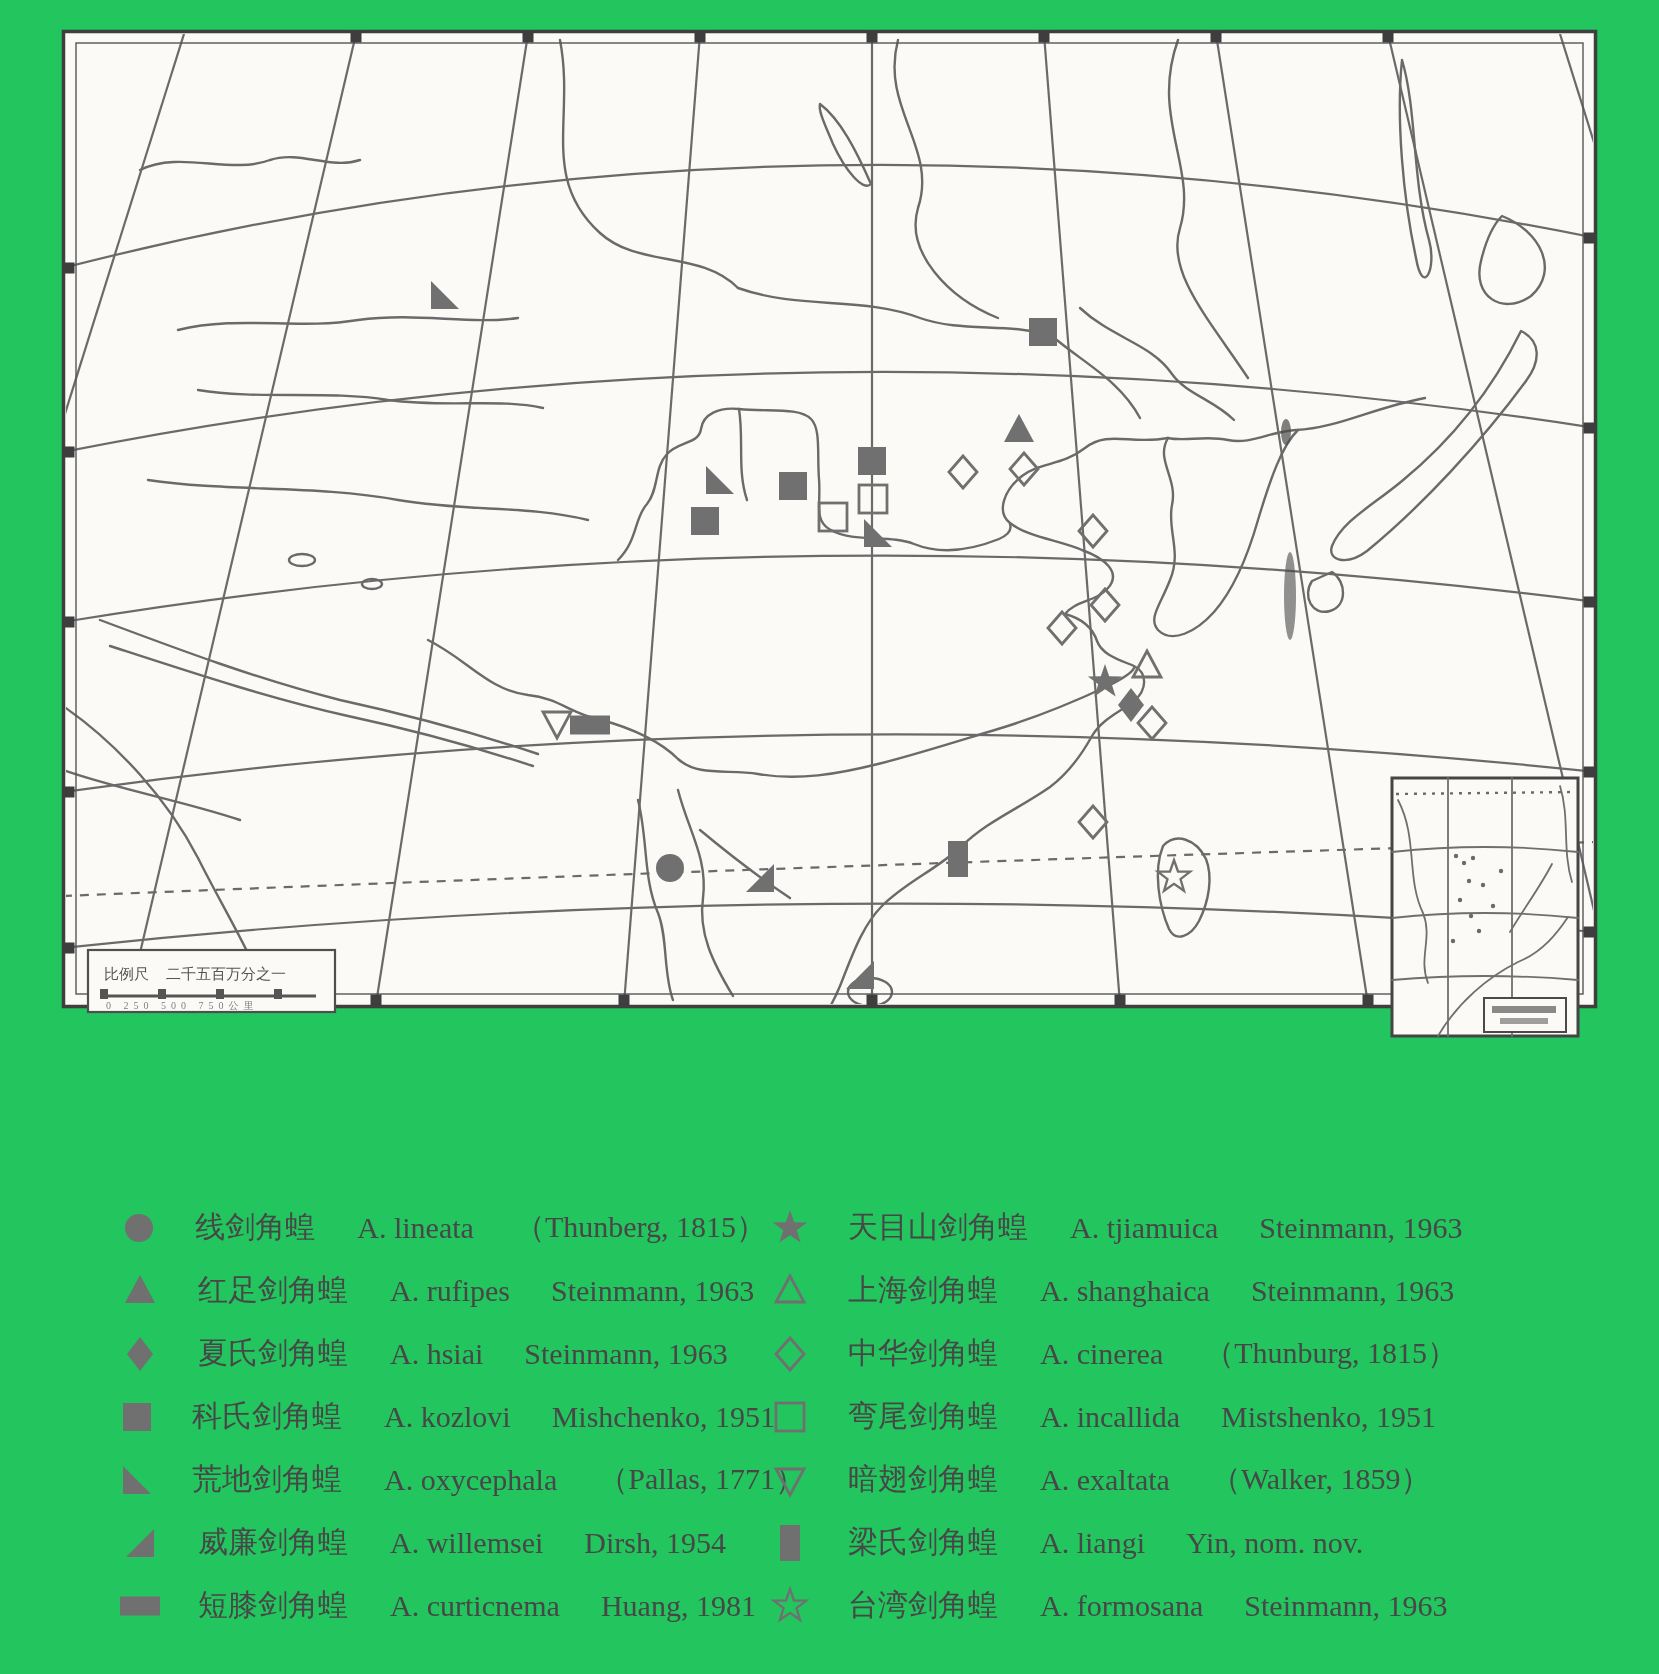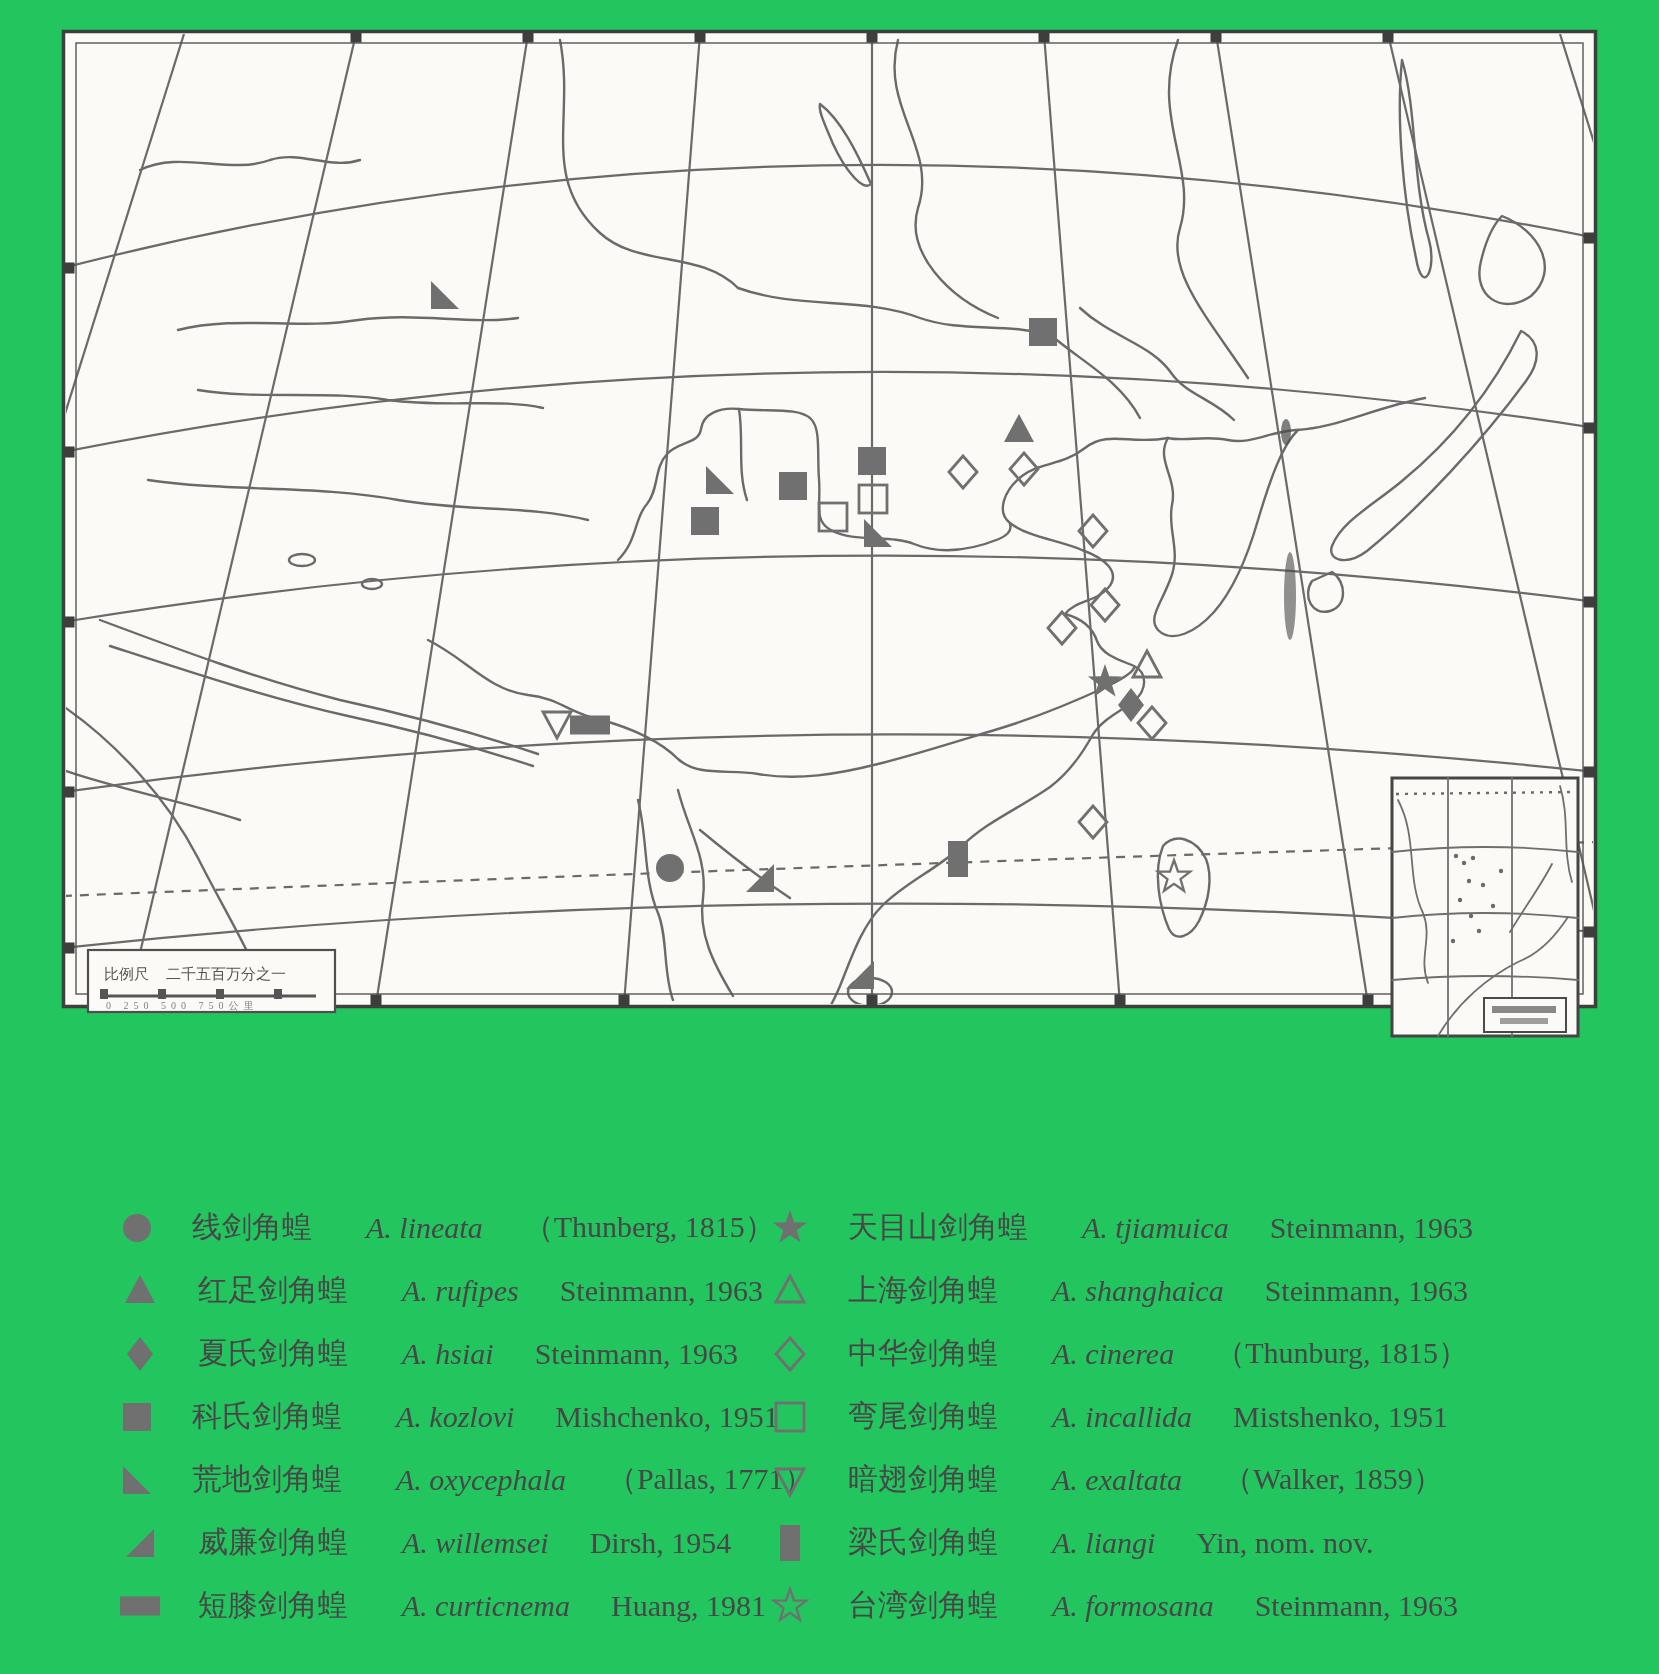--- a/index.html
+++ b/index.html
@@ -20,21 +20,21 @@
     position:absolute;top:1134px;left:0;width:100%;text-align:center;
     font-size:35px;letter-spacing:1px;color:#3a3a3a;
   }
   .caption i{font-style:italic;}
   .legend{position:absolute;top:1196px;left:116px;right:30px;display:flex;}
   .legend-col0{width:650px;}
   .legend-col1{flex:1;text-align:center;}
   .legend-row{display:flex;align-items:center;height:63px;font-size:30px;color:#474747;gap:28px;}
   .legend-row .sym{width:48px;display:flex;justify-content:center;align-items:center;}
   .legend-row .cn{margin:0 14px 0 6px;white-space:nowrap;}
-  .legend-row .sp{font-style:italic;margin-right:13px;white-space:nowrap;margin-left:12px;}
+  .legend-row .sp{margin-right:13px;white-space:nowrap;}
   .legend-row .auth{white-space:nowrap;}
 </style>
 </head>
 <body>
 
 <div class="page">
 
   <svg id="map-svg" width="1659" height="1045" viewBox="0 0 1659 1045">
     <defs>
       <clipPath id="mapclip">

